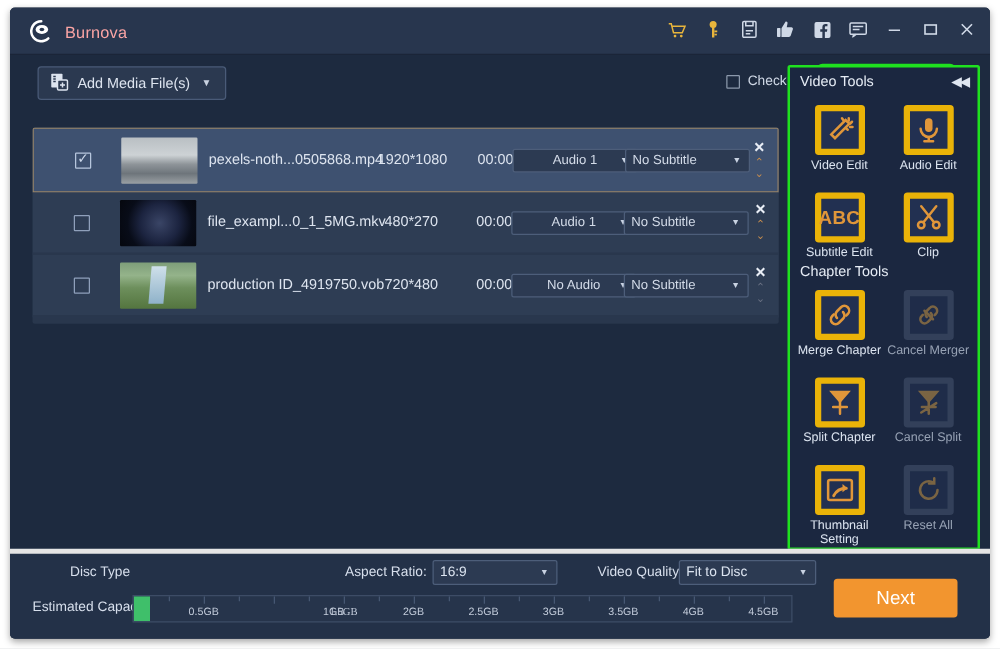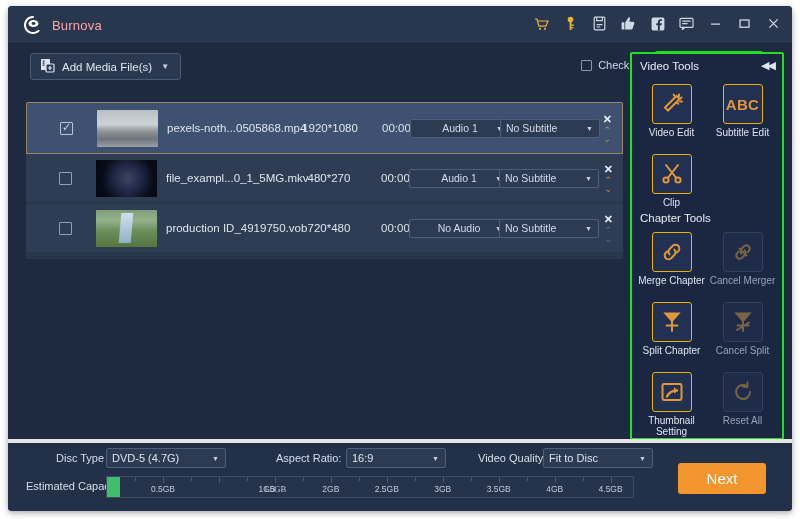--- a/index.html
+++ b/index.html
@@ -205,21 +205,21 @@
     display: grid; grid-template-columns: 1fr 1fr;
     row-gap: 12px;
     padding: 2px 4px 0 4px;
   }
   .tool {
     display: flex; flex-direction: column; align-items: center;
     cursor: pointer; padding-top: 4px;
   }
   .tool .tbox {
     width: 40px; height: 40px;
-    border: 1px solid #eab308; border-radius: 3px;
+    border: 5px solid #eab308; border-radius: 3px;
     background: #223051;
     display: flex; align-items: center; justify-content: center;
     color: #e0963a;
   }
   .tool .tlabel {
     margin-top: 3px;
     color: #dce4f0; font-size: 10px; text-align: center; line-height: 11px;
   }
   .tool.disabled .tbox { color: #7a6443; border-color: #33405a; background: #1f2c49; }
   .tool.disabled .tlabel { color: #97a2b4; }
@@ -267,21 +267,21 @@
     width: 1px; background: #465773;
   }
   .caplbl {
     position: absolute; top: 7px;
     color: #c2cbda; font-size: 8.5px;
     transform: translateX(-50%);
   }
 
   .nextbtn {
     position: absolute; right: 26px; top: 20px;
-    width: 88px; height: 31px;
+    width: 99px; height: 31px;
     background: #f2952f; border-radius: 3px;
     display: flex; align-items: center; justify-content: center;
     color: #ffffff; font-size: 15px;
     cursor: pointer;
   }
 </style>
 </head>
 <body>
 
 <div id="app">
@@ -467,20 +467,30 @@
       <div class="tool">
         <span class="tbox">
           <svg width="24" height="24" viewBox="0 0 24 24" fill="none" stroke="currentColor" stroke-width="2" stroke-linecap="round">
             <path d="M16.5 4 5 15.5l3 3L19.5 7z"></path>
             <path d="M19 2.5v2M21.6 5.4l-1.4 1.4M13.6 2.6l1 1.4M22 9.6h-2M16.8 10.6l1.4 1.2"></path>
           </svg>
         </span>
         <span class="tlabel">Video Edit</span>
       </div>
 
+      <div class="tool">
+        <span class="tbox">
+          <svg width="24" height="24" viewBox="0 0 24 24" fill="none" stroke="currentColor" stroke-width="2" stroke-linecap="round">
+            <rect x="9" y="2.5" width="6" height="11" rx="3" fill="currentColor" stroke="none"></rect>
+            <path d="M5.5 11a6.5 6.5 0 0 0 13 0"></path>
+              <path d="M12 17.5V21M8.5 21h7"></path>
+          </svg>
+        </span>
+        <span class="tlabel">Audio Edit</span>
+      </div>
 
       <div class="tool">
         <span class="tbox abc">ABC</span>
         <span class="tlabel">Subtitle Edit</span>
       </div>
 
       <div class="tool">
         <span class="tbox">
           <svg width="24" height="24" viewBox="0 0 24 24" fill="none" stroke="currentColor" stroke-width="2" stroke-linecap="round">
             <circle cx="6" cy="18" r="2.6"></circle>
@@ -556,24 +566,20 @@
         </span>
         <span class="tlabel">Reset All</span>
       </div>
     </div>
 
   </div>
 
   <div class="bottombar">
 
     <span class="fld-label" style="left:48px">Disc Type</span>
-    <span class="fld" style="left:98px;width:120px">
-      <span>DVD-5 (4.7G)</span>
-      <span class="caret">▼</span>
-    </span>
 
     <span class="fld-label" style="left:268px">Aspect Ratio:</span>
     <span class="fld" style="left:338px;width:100px">
       <span>16:9</span>
       <span class="caret">▼</span>
     </span>
 
     <span class="fld-label" style="left:470px">Video Quality:</span>
     <span class="fld" style="left:535px;width:110px">
       <span>Fit to Disc</span>

